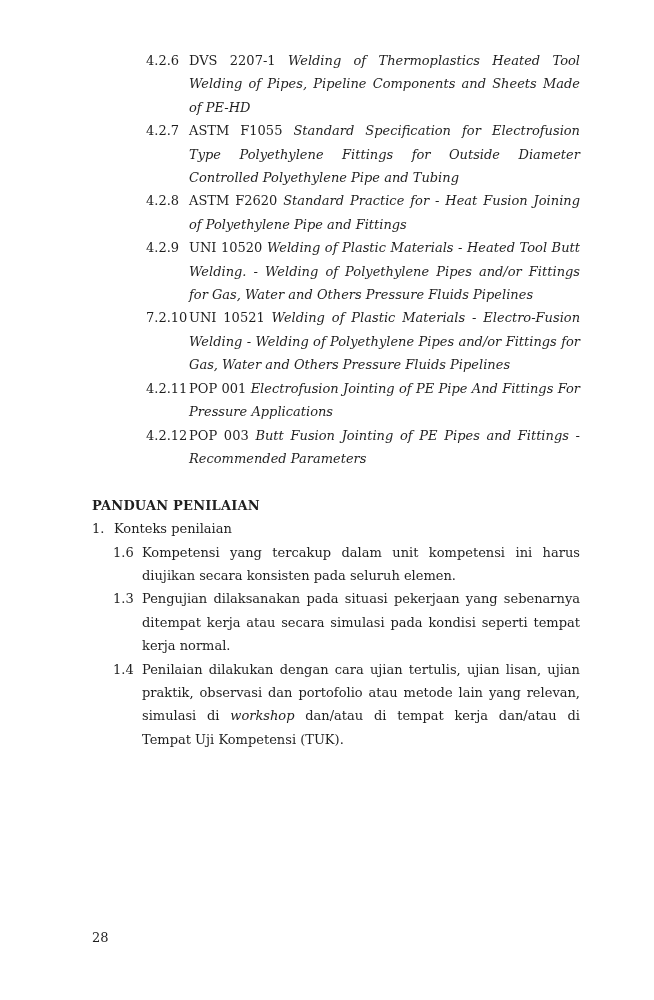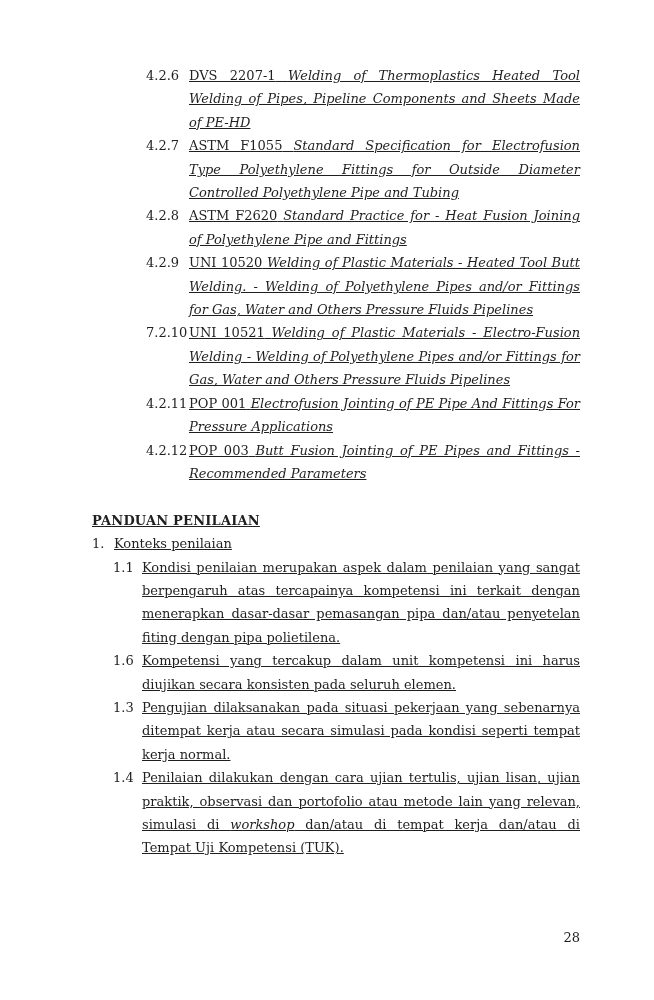--- a/index.html
+++ b/index.html
@@ -15,23 +15,22 @@
     background: #ffffff;
     font-family: "DejaVu Serif", "Liberation Serif", serif;
     font-size: 13px;
     line-height: 23.4px;
     color: #1f1f1f;
     overflow: hidden;
   }
   .content {
     position: absolute;
     left: 92px;
-    top: 64px;
+    top: 49px;
     width: 488px;
-    text-decoration: underline;
   }
   
   .ref-item {
     position: relative;
     padding-left: 97px;
     text-align: justify;
   }
   .ref-num {
     position: absolute;
     left: 54px;
@@ -58,21 +57,20 @@
     position: absolute;
     left: 21px;
     top: 0;
   }
   .italic-word { font-style: italic; }
   .page-number {
     position: absolute;
     left: 92px;
     top: 926px;
     width: 488px;
-    text-align: right;
   }
 </style>
 </head>
 <body>
 
 <div class="page">
   <div class="content">
 
     <div class="ref-item">
       <span class="ref-num">4.2.6</span>
@@ -111,24 +109,20 @@
     </div>
 
     <div class="heading">PANDUAN PENILAIAN</div>
 
     <div class="sec-line">
       <span class="sec-num">1.</span>
       <span class="sec-title">Konteks penilaian</span>
     </div>
 
     <div class="sub-item">
-      <span class="sub-num">1.1</span>
-      <span>Kondisi penilaian merupakan aspek dalam penilaian yang sangat berpengaruh atas tercapainya kompetensi ini terkait dengan menerapkan dasar-dasar pemasangan pipa dan/atau penyetelan fiting dengan pipa polietilena.</span>
-    </div>
-    <div class="sub-item">
       <span class="sub-num">1.6</span>
       <span>Kompetensi yang tercakup dalam unit kompetensi ini harus diujikan secara konsisten pada seluruh elemen.</span>
     </div>
     <div class="sub-item">
       <span class="sub-num">1.3</span>
       <span>Pengujian dilaksanakan pada situasi pekerjaan yang sebenarnya ditempat kerja atau secara simulasi pada kondisi seperti tempat kerja normal.</span>
     </div>
     <div class="sub-item">
       <span class="sub-num">1.4</span>
       <span><span>Penilaian dilakukan dengan cara ujian tertulis, ujian lisan, ujian praktik, observasi dan portofolio atau metode lain yang relevan, simulasi di </span><span class="italic-word">workshop</span><span> dan/atau di tempat kerja dan/atau di Tempat Uji Kompetensi (TUK).</span></span>

